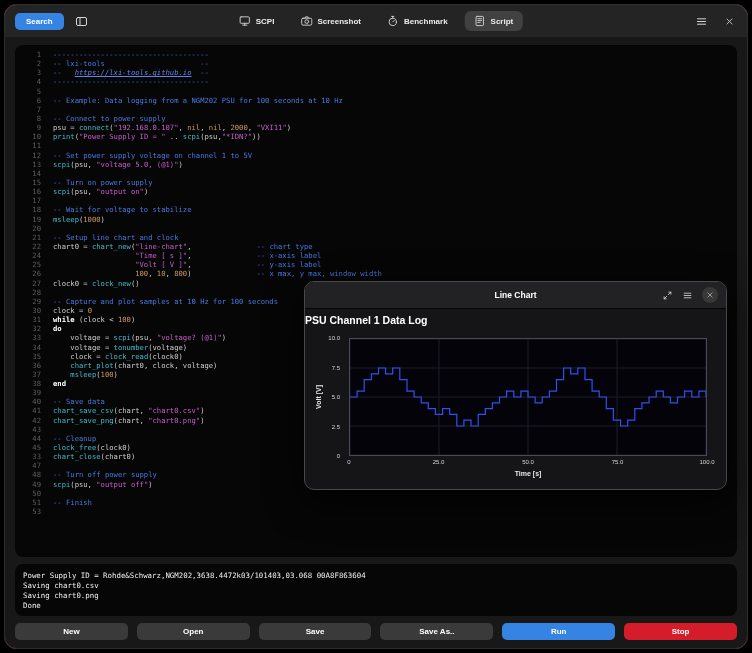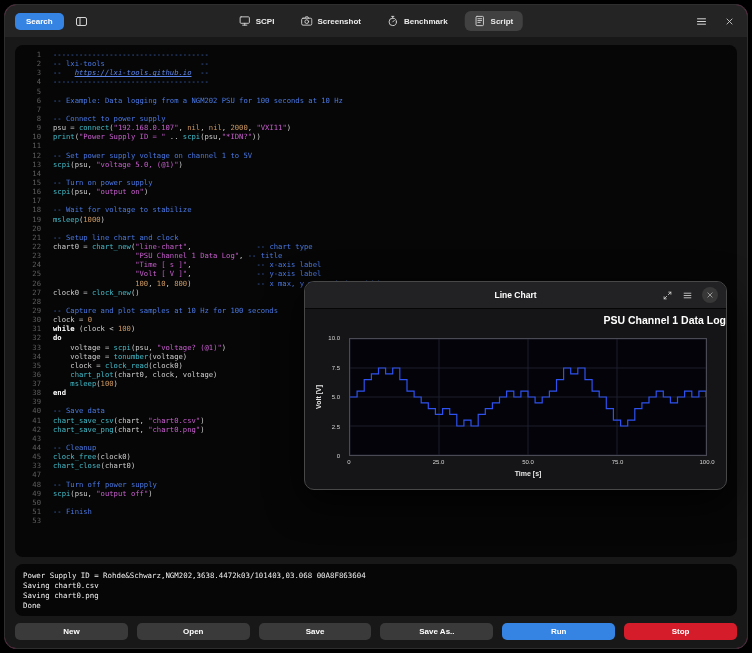--- a/index.html
+++ b/index.html
@@ -40,21 +40,21 @@
   
   .chart-window{position:absolute;left:304px;top:281px;width:423px;height:209px;background:#151517;
         border:1px solid #484848;border-radius:10px;box-shadow:0 12px 36px rgba(0,0,0,.8);
         z-index:5;overflow:hidden;box-sizing:border-box;}
   .cw-titlebar{height:26px;background:#222224;border-bottom:1px solid #060606;display:flex;
         align-items:center;justify-content:center;position:relative;}
   .cw-title{color:#fff;font-size:8.5px;font-weight:bold;}
   .cw-controls{position:absolute;right:8px;top:0;height:100%;display:flex;align-items:center;gap:9px;}
   .cw-close{width:16px;height:16px;border-radius:50%;background:#383838;display:flex;
         align-items:center;justify-content:center;border:none;padding:0;cursor:pointer;}
-  .cw-chart-title{position:absolute;top:32px;left:0;right:0;text-align:right;color:#fff;
+  .cw-chart-title{position:absolute;top:32px;left:0;right:0;text-align:left;color:#fff;
         font-size:10.5px;font-weight:bold;}
   .plot{position:absolute;left:44px;top:56px;width:358px;height:118px;background:#030309;
         border:1px solid #4a4a55;box-sizing:border-box;}
   .plot svg{width:100%;height:100%;display:block;}
   .yticks{position:absolute;left:0;top:56px;width:40px;height:118px;}
   .ytick{position:absolute;right:5px;transform:translateY(-50%);font-size:6px;color:#d5d5d5;}
   .xticks{position:absolute;left:44px;top:177px;width:358px;height:8px;}
   .xtick{position:absolute;transform:translateX(-50%);font-size:6px;color:#d5d5d5;white-space:nowrap;}
   .ylabel{position:absolute;left:13px;top:115px;transform:translate(-50%,-50%) rotate(-90deg);
         font-size:7px;color:#e8e8e8;white-space:nowrap;font-weight:600;}
@@ -145,21 +145,20 @@
         <div class="code-line"><span class="gutter">13</span><span><span class="tok-f">scpi</span><span class="tok-p">(psu, </span><span class="tok-s">"voltage 5.0, (@1)"</span><span class="tok-p">)</span></span></div>
         <div class="code-line"><span class="gutter">14</span><span></span></div>
         <div class="code-line"><span class="gutter">15</span><span><span class="tok-c">-- Turn on power supply</span></span></div>
         <div class="code-line"><span class="gutter">16</span><span><span class="tok-f">scpi</span><span class="tok-p">(psu, </span><span class="tok-s">"output on"</span><span class="tok-p">)</span></span></div>
         <div class="code-line"><span class="gutter">17</span><span></span></div>
         <div class="code-line"><span class="gutter">18</span><span><span class="tok-c">-- Wait for voltage to stabilize</span></span></div>
         <div class="code-line"><span class="gutter">19</span><span><span class="tok-f">msleep</span><span class="tok-p">(</span><span class="tok-n">1000</span><span class="tok-p">)</span></span></div>
         <div class="code-line"><span class="gutter">20</span><span></span></div>
         <div class="code-line"><span class="gutter">21</span><span><span class="tok-c">-- Setup line chart and clock</span></span></div>
         <div class="code-line"><span class="gutter">22</span><span><span class="tok-p">chart0 = </span><span class="tok-f">chart_new</span><span class="tok-p">(</span><span class="tok-s">"line-chart"</span><span class="tok-p">,               </span><span class="tok-c">-- chart type</span></span></div>
-        <div class="code-line"><span class="gutter">23</span><span><span class="tok-p">                   </span><span class="tok-s">"PSU Channel 1 Data Log"</span><span class="tok-p">, </span><span class="tok-c">-- title</span></span></div>
         <div class="code-line"><span class="gutter">24</span><span><span class="tok-p">                   </span><span class="tok-s">"Time [ s ]"</span><span class="tok-p">,               </span><span class="tok-c">-- x-axis label</span></span></div>
         <div class="code-line"><span class="gutter">25</span><span><span class="tok-p">                   </span><span class="tok-s">"Volt [ V ]"</span><span class="tok-p">,               </span><span class="tok-c">-- y-axis label</span></span></div>
         <div class="code-line"><span class="gutter">26</span><span><span class="tok-p">                   </span><span class="tok-n">100</span><span class="tok-p">, </span><span class="tok-n">10</span><span class="tok-p">, </span><span class="tok-n">800</span><span class="tok-p">)               </span><span class="tok-c">-- x max, y max, window width</span></span></div>
         <div class="code-line"><span class="gutter">27</span><span><span class="tok-p">clock0 = </span><span class="tok-f">clock_new</span><span class="tok-p">()</span></span></div>
         <div class="code-line"><span class="gutter">28</span><span></span></div>
         <div class="code-line"><span class="gutter">29</span><span><span class="tok-c">-- Capture and plot samples at 10 Hz for 100 seconds</span></span></div>
         <div class="code-line"><span class="gutter">30</span><span><span class="tok-p">clock = </span><span class="tok-n">0</span></span></div>
         <div class="code-line"><span class="gutter">31</span><span><span class="tok-k">while</span><span class="tok-p"> (clock &lt; </span><span class="tok-n">100</span><span class="tok-p">)</span></span></div>
         <div class="code-line"><span class="gutter">32</span><span><span class="tok-k">do</span></span></div>
         <div class="code-line"><span class="gutter">33</span><span><span class="tok-p">    voltage = </span><span class="tok-f">scpi</span><span class="tok-p">(psu, </span><span class="tok-s">"voltage? (@1)"</span><span class="tok-p">)</span></span></div>

